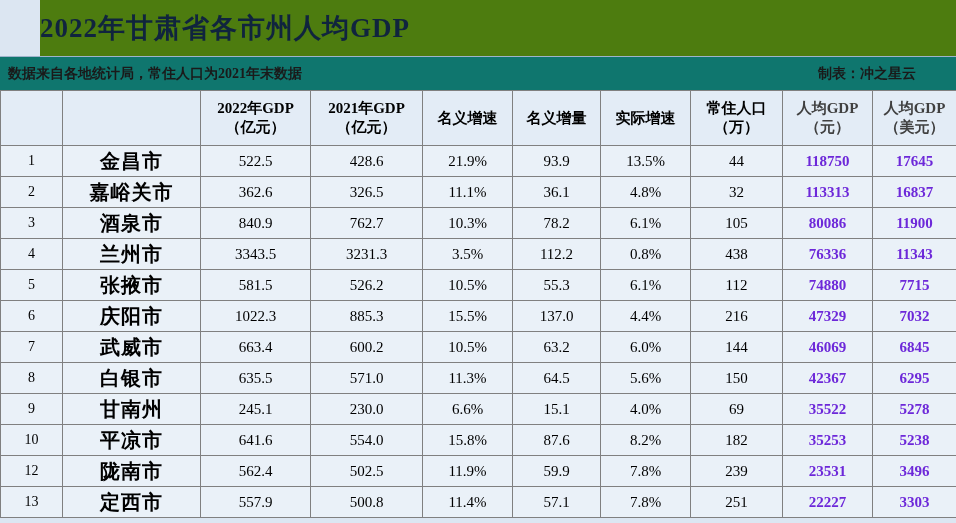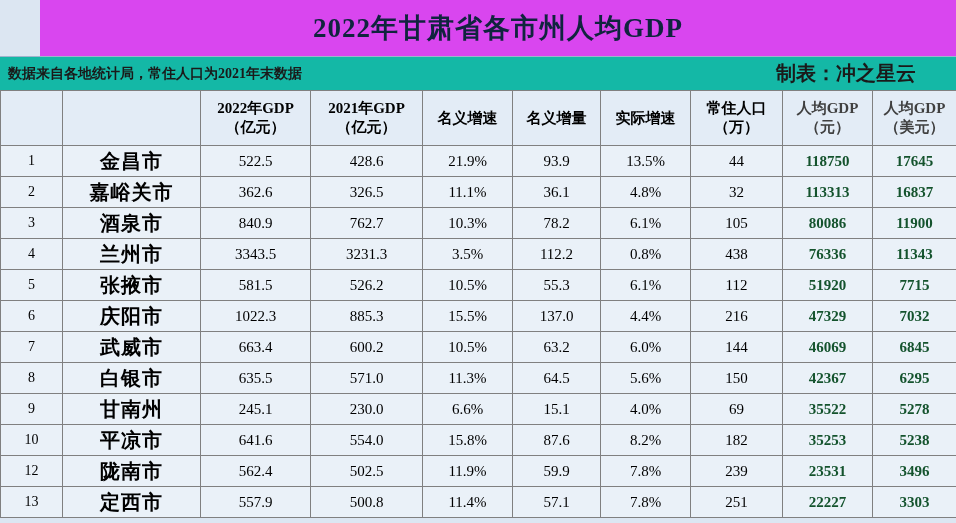--- a/index.html
+++ b/index.html
@@ -17,50 +17,50 @@
     position: relative;
     width: 956px;
     height: 523px;
     background: #dce6f2;
     box-sizing: border-box;
   }
   .title-bar {
     height: 56px;
     display: flex;
     align-items: center;
-    justify-content: center;
-    background: #d946ef;
+    justify-content: flex-start;
+    background: #4d7c0f;
     margin-left: 40px;
   }
   .title-bar .title {
     font-family: "Liberation Serif", serif;
     font-weight: bold;
     font-size: 27px;
     color: #10243e;
     letter-spacing: 1px;
   }
   .sub-bar {
     height: 34px;
     display: flex;
     align-items: center;
     justify-content: space-between;
     padding: 0 12px 0 8px;
     box-sizing: border-box;
-    background: #14b8a6;
+    background: #0f766e;
     border-top: 1px solid #9fb4cc;
   }
   .sub-bar .note {
     font-family: "Liberation Serif", serif;
     font-size: 14px;
     font-weight: bold;
     color: #1a1a1a;
   }
   .sub-bar .credit {
     font-family: "Liberation Serif", serif;
-    font-size: 20px;
+    font-size: 14px;
     font-weight: bold;
     color: #1a1a1a;
     padding-right: 28px;
   }
   table.gdp {
     border-collapse: collapse;
     width: 956px;
     table-layout: fixed;
     background: #eaf1f8;
   }
@@ -86,21 +86,21 @@
   }
   table.gdp thead th.red {
     color: #404040;
   }
   table.gdp td.name {
     font-weight: bold;
     font-size: 20px;
     letter-spacing: 1px;
   }
   table.gdp td.red {
-    color: #14532d;
+    color: #6d28d9;
     font-weight: bold;
   }
   table.gdp td.idx {
     font-size: 14px;
   }
   .col-idx { width: 62px; }
   .col-name { width: 138px; }
   .col-g22 { width: 110px; }
   .col-g21 { width: 112px; }
   .col-ns { width: 90px; }
@@ -233,21 +233,21 @@
         </tr>
         <tr>
           <td class="idx">5</td>
           <td class="name">张掖市</td>
           <td>581.5</td>
           <td>526.2</td>
           <td>10.5%</td>
           <td>55.3</td>
           <td>6.1%</td>
           <td>112</td>
-          <td class="red">51920</td>
+          <td class="red">74880</td>
           <td class="red">7715</td>
         </tr>
         <tr>
           <td class="idx">6</td>
           <td class="name">庆阳市</td>
           <td>1022.3</td>
           <td>885.3</td>
           <td>15.5%</td>
           <td>137.0</td>
           <td>4.4%</td>

